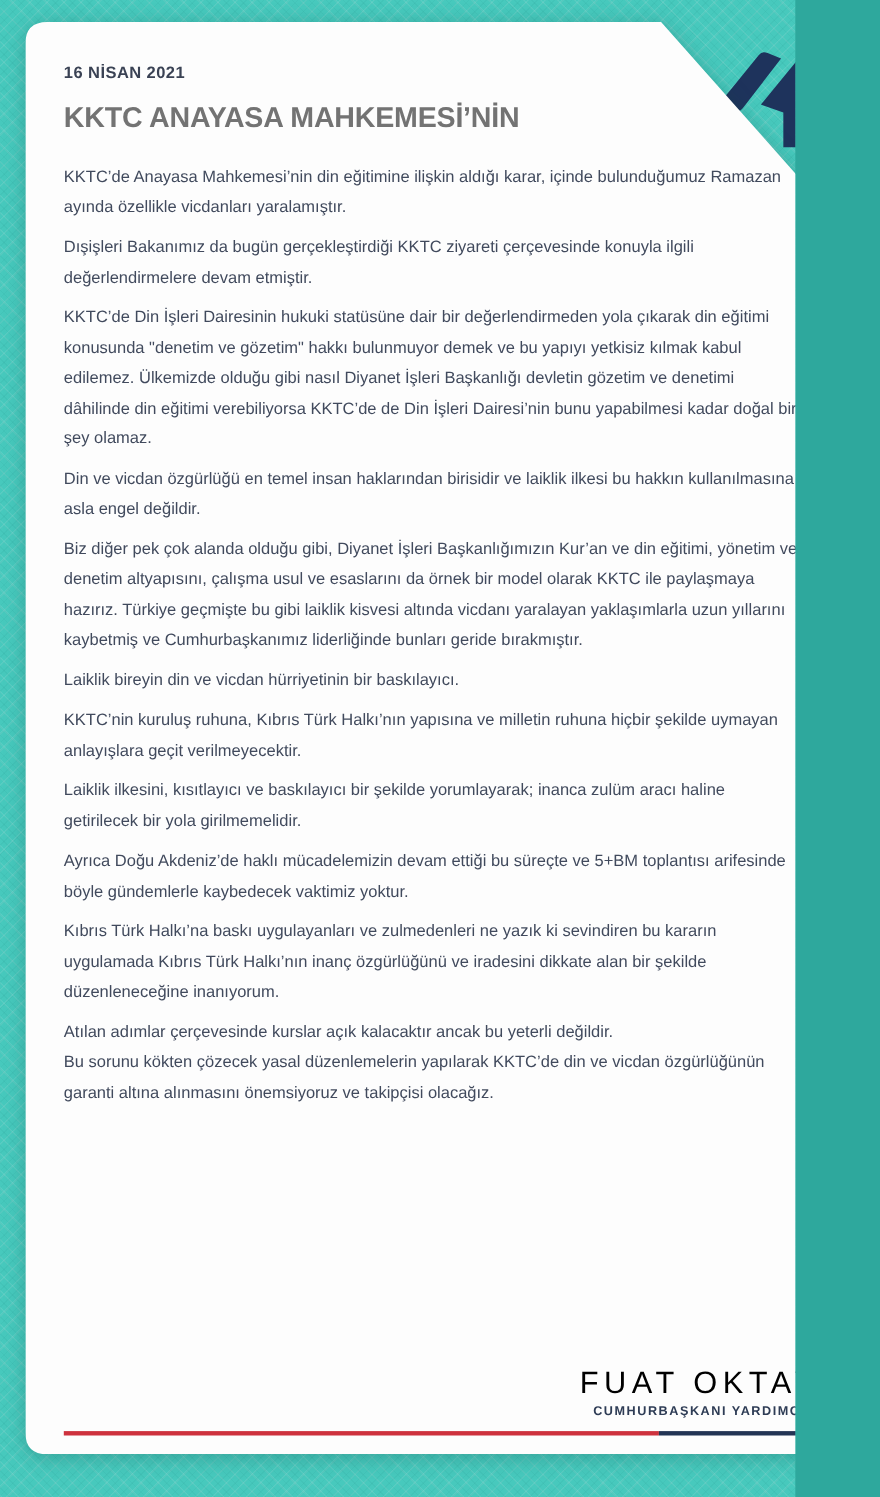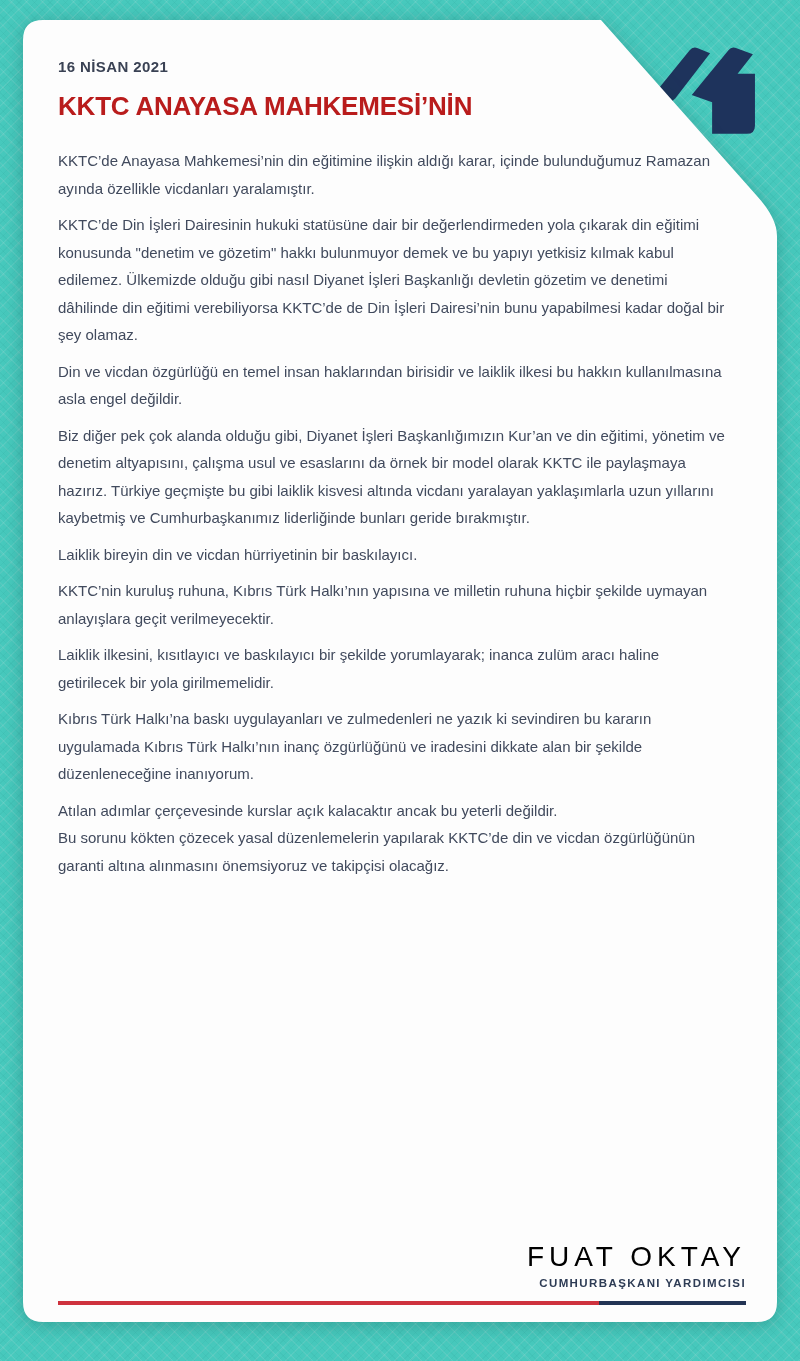--- a/index.html
+++ b/index.html
@@ -1,21 +1,21 @@
 <!DOCTYPE html>
 <html lang="tr"><head>
 <meta charset="utf-8">
 <style>
   * { box-sizing: border-box; margin: 0; padding: 0; }
   html, body { background: #2ea89d; }
   body { font-family: "Liberation Sans", sans-serif; }
 
   .page {
     position: relative;
-    width: 800px;
+    width: 723px;
     height: 1361px;
     overflow: hidden;
     background-color: #47c9bd;
     background-image:
       repeating-linear-gradient(45deg,  rgba(255,255,255,0.09) 0 1.5px, transparent 1.5px 11px),
       repeating-linear-gradient(-45deg, rgba(255,255,255,0.09) 0 1.5px, transparent 1.5px 11px),
       repeating-linear-gradient(45deg,  rgba(0,102,95,0.05) 0 1px, transparent 1px 5.5px),
       repeating-linear-gradient(-45deg, rgba(0,102,95,0.05) 0 1px, transparent 1px 5.5px);
   }
 
@@ -49,21 +49,21 @@
     letter-spacing: 0.4px;
     color: #3a4254;
   }
 
   .doc-title {
     margin-top: 17px;
     font-size: 26px;
     line-height: 28px;
     font-weight: bold;
     letter-spacing: -0.2px;
-    color: #b91c1c;
+    color: #737373;
   }
 
   .doc-body {
     margin-top: 27px;
     max-width: 690px;
     font-size: 15px;
     line-height: 27.5px;
     color: #414a5d;
   }
   .doc-body p {
@@ -115,26 +115,28 @@
     <div class="card">
 
       <div class="doc-date">16 NİSAN 2021</div>
 
       <h1 class="doc-title">
         <span>KKTC ANAYASA MAHKEMESİ’NİN</span><br>
       </h1>
 
       <div class="doc-body">
         <p>KKTC’de Anayasa Mahkemesi’nin din eğitimine ilişkin aldığı karar, içinde bulunduğumuz Ramazan ayında özellikle vicdanları yaralamıştır.</p>
+        <p>Dışişleri Bakanımız da bugün gerçekleştirdiği KKTC ziyareti çerçevesinde konuyla ilgili değerlendirmelere devam etmiştir.</p>
         <p>KKTC’de Din İşleri Dairesinin hukuki statüsüne dair bir değerlendirmeden yola çıkarak din eğitimi konusunda "denetim ve gözetim" hakkı bulunmuyor demek ve bu yapıyı yetkisiz kılmak kabul edilemez. Ülkemizde olduğu gibi nasıl Diyanet İşleri Başkanlığı devletin gözetim ve denetimi dâhilinde din eğitimi verebiliyorsa KKTC’de de Din İşleri Dairesi’nin bunu yapabilmesi kadar doğal bir şey olamaz.</p>
         <p>Din ve vicdan özgürlüğü en temel insan haklarından birisidir ve laiklik ilkesi bu hakkın kullanılmasına asla engel değildir.</p>
         <p>Biz diğer pek çok alanda olduğu gibi, Diyanet İşleri Başkanlığımızın Kur’an ve din eğitimi, yönetim ve denetim altyapısını, çalışma usul ve esaslarını da örnek bir model olarak KKTC ile paylaşmaya hazırız. Türkiye geçmişte bu gibi laiklik kisvesi altında vicdanı yaralayan yaklaşımlarla uzun yıllarını kaybetmiş ve Cumhurbaşkanımız liderliğinde bunları geride bırakmıştır.</p>
         <p>Laiklik bireyin din ve vicdan hürriyetinin bir baskılayıcı.</p>
         <p>KKTC’nin kuruluş ruhuna, Kıbrıs Türk Halkı’nın yapısına ve milletin ruhuna hiçbir şekilde uymayan anlayışlara geçit verilmeyecektir.</p>
         <p>Laiklik ilkesini, kısıtlayıcı ve baskılayıcı bir şekilde yorumlayarak; inanca zulüm aracı haline getirilecek bir yola girilmemelidir.</p>
+        <p>Ayrıca Doğu Akdeniz’de haklı mücadelemizin devam ettiği bu süreçte ve 5+BM toplantısı arifesinde böyle gündemlerle kaybedecek vaktimiz yoktur.</p>
         <p>Kıbrıs Türk Halkı’na baskı uygulayanları ve zulmedenleri ne yazık ki sevindiren bu kararın uygulamada Kıbrıs Türk Halkı’nın inanç özgürlüğünü ve iradesini dikkate alan bir şekilde düzenleneceğine inanıyorum.</p>
         <p>Atılan adımlar çerçevesinde kurslar açık kalacaktır ancak bu yeterli değildir.
 Bu sorunu kökten çözecek yasal düzenlemelerin yapılarak KKTC’de din ve vicdan özgürlüğünün garanti altına alınmasını önemsiyoruz ve takipçisi olacağız.</p>
       </div>
 
       <div class="card-footer">
         <div class="sig-name">FUAT OKTAY</div>
         <div class="sig-title">CUMHURBAŞKANI YARDIMCISI</div>
         <div class="sig-rule">
           <span class="seg-red"></span>

